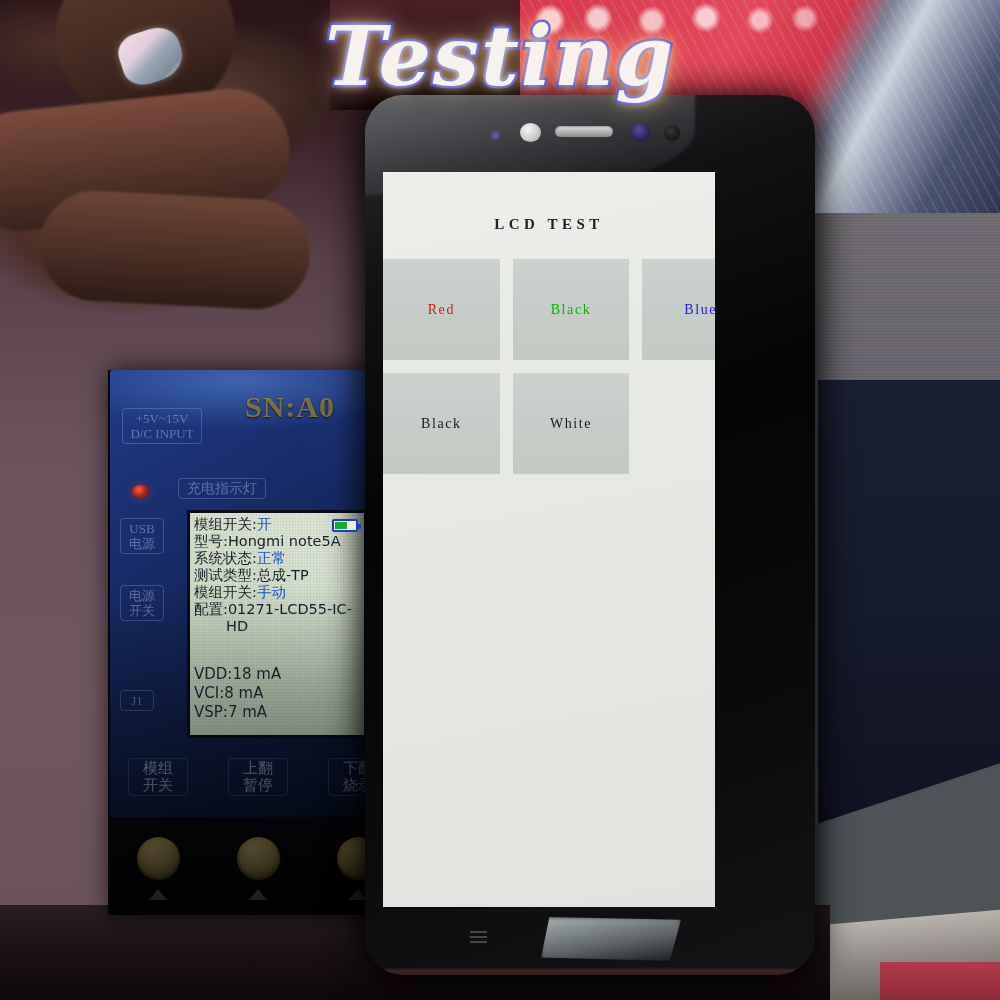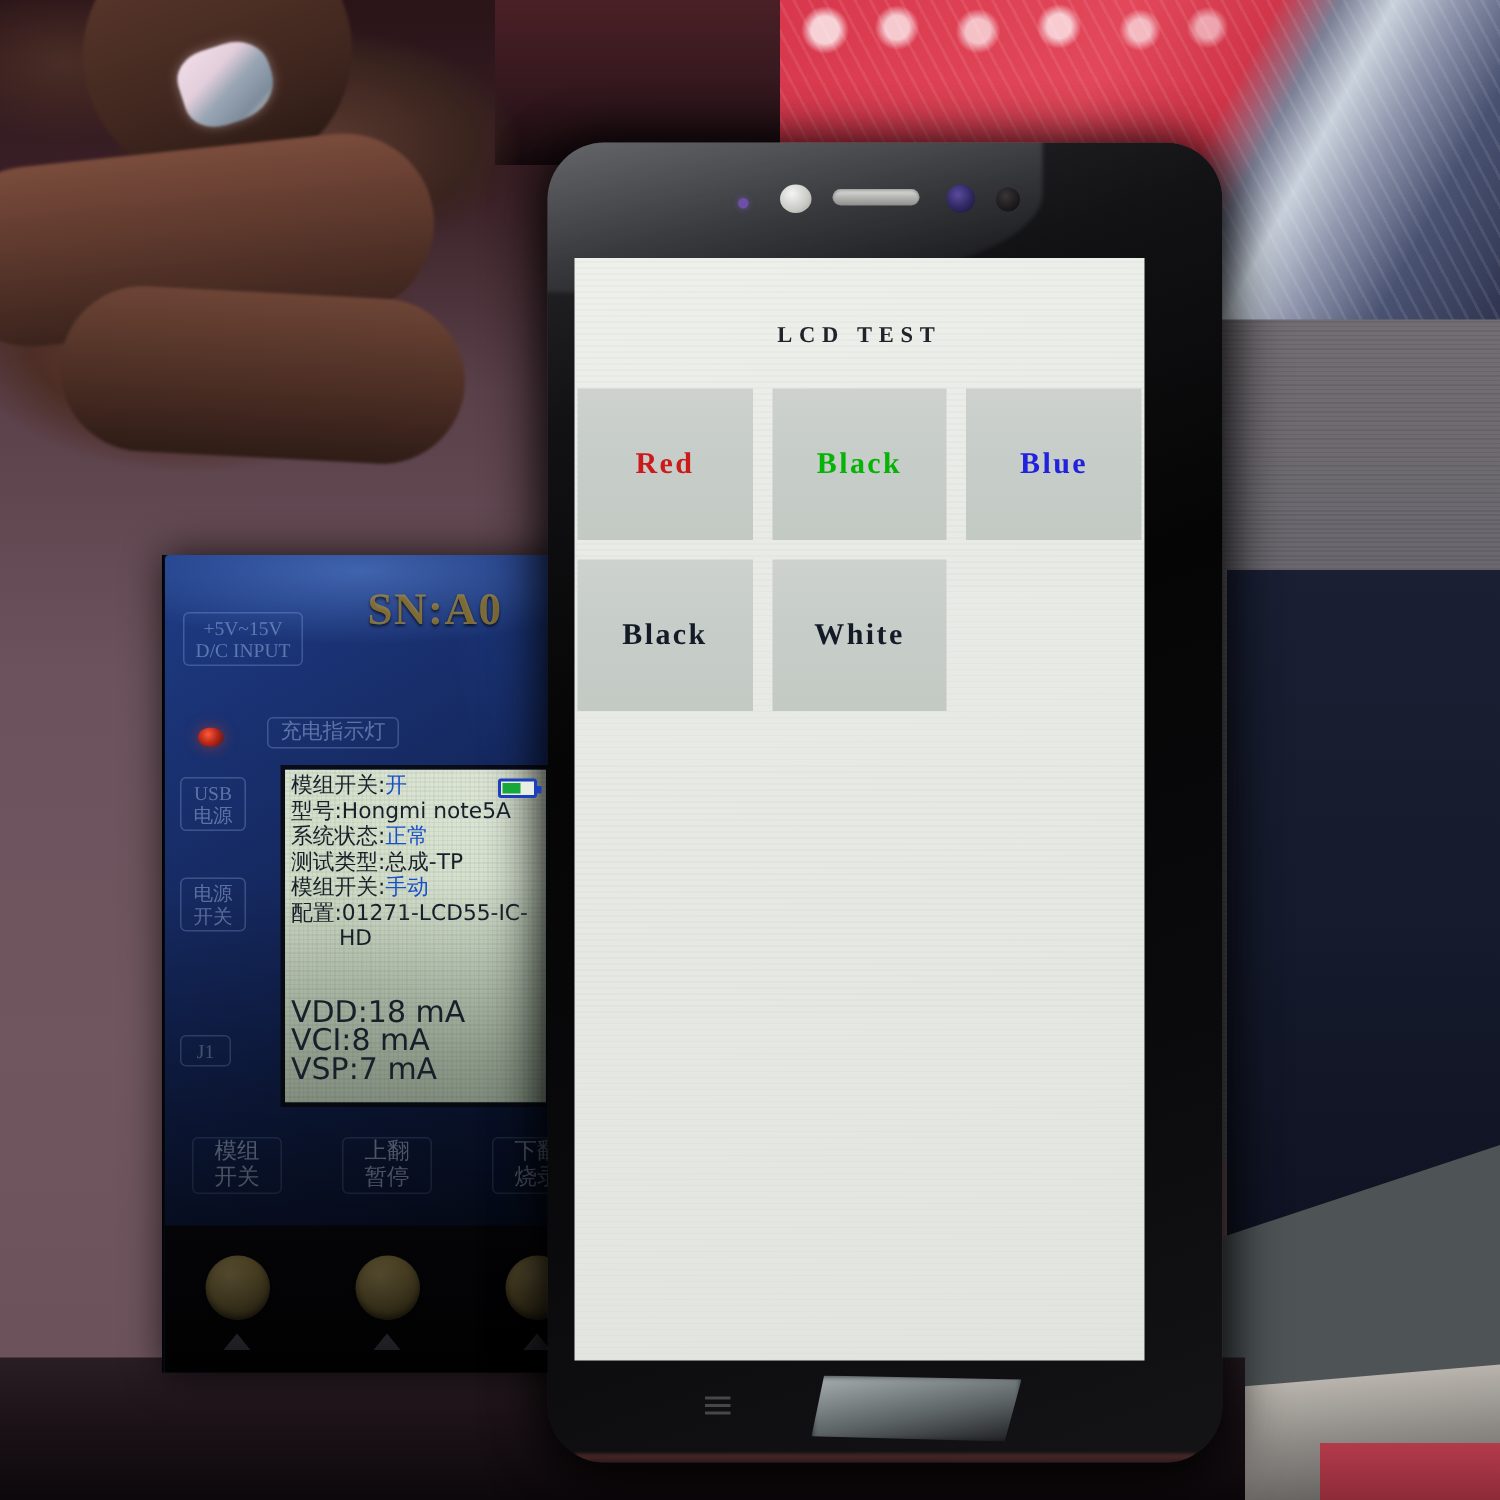--- a/index.html
+++ b/index.html
@@ -208,21 +208,21 @@
     padding:3px 0 0 4px;
     font-family:"DejaVu Sans", sans-serif;
     font-size:14.5px; line-height:17px;
     color:#17202a;
     white-space:nowrap;
   }
   .tval-blue{ color:#1950c8; }
   .tval-dark{ color:#17202a; }
   .t-indent{ padding-left:32px; }
   .t-spacer{ height:30px; }
-  .tcurrents{ padding-left:0px; font-size:20px; line-height:19px; }
+  .tcurrents{ padding-left:0px; font-size:15px; line-height:19px; }
   .battery{
     position:absolute; right:6px; top:6px; width:26px; height:13px;
     border:2px solid #1d3fbd; border-radius:2px; z-index:3;
     background:#e9eee2;
   }
   .battery::before{
     content:""; position:absolute; left:1px; top:1px; width:12px; height:7px;
     background:#18a83a;
   }
   .battery::after{
@@ -294,21 +294,21 @@
     position:absolute; left:266px; top:28px; width:19px; height:19px; border-radius:50%;
     background:radial-gradient(circle at 40% 35%, #5a4a9e 0%, #322a66 50%, #15122e 100%);
   }
   .aux-sensor{
     position:absolute; left:299px; top:30px; width:16px; height:16px; border-radius:50%;
     background:radial-gradient(circle at 40% 35%, #3a3536 0%, #1d1a1b 60%, #0c0a0b 100%);
   }
 
   
   .screen{
-    position:absolute; left:18px; top:77px; width:380px; height:735px;
+    position:absolute; left:18px; top:77px; width:332px; height:735px;
     background:linear-gradient(170deg,#eef0ec 0%, #e9ebe7 25%, #e5e8e3 60%, #e2e5df 100%);
     overflow:hidden;
   }
   .screen::after{
     content:""; position:absolute; inset:0; pointer-events:none;
     background:repeating-linear-gradient(0deg, rgba(0,0,0,.018) 0 1px, rgba(255,255,255,0) 1px 4px);
   }
   .screen-title{
     position:relative; z-index:2;
     margin-top:44px; text-align:center;
@@ -324,21 +324,21 @@
     column-gap:13px; row-gap:13px;
   }
   .tile{
     height:101px;
     background:linear-gradient(180deg,#cdd2ce 0%, #c7cdc8 40%, #c3cac4 100%);
     display:flex; align-items:center; justify-content:center;
     cursor:pointer;
   }
   .tile span{
     font-family:"Liberation Serif", serif;
-    font-size:20px; font-weight:bold; letter-spacing:1.6px;
+    font-size:14px; font-weight:normal; letter-spacing:1.6px;
   }
   .c-red   { color:#cc1a1a; }
   .c-green { color:#06b306; }
   .c-blue  { color:#2222dd; }
   .c-dark  { color:#141b27; }
 
   
   .bezel-bottom{
     position:absolute; left:0; bottom:0; width:100%; height:68px;
   }
@@ -487,14 +487,15 @@
       <div class="menu-icon">
           <i></i>
           <i></i>
           <i></i>
         </div>
       <div class="bottom-reflect"></div>
     </div>
     <div class="phone-bot-edge"></div>
   </div>
 
+  <div class="title">Testing</div>
 
 </div>
 
 </body></html>

